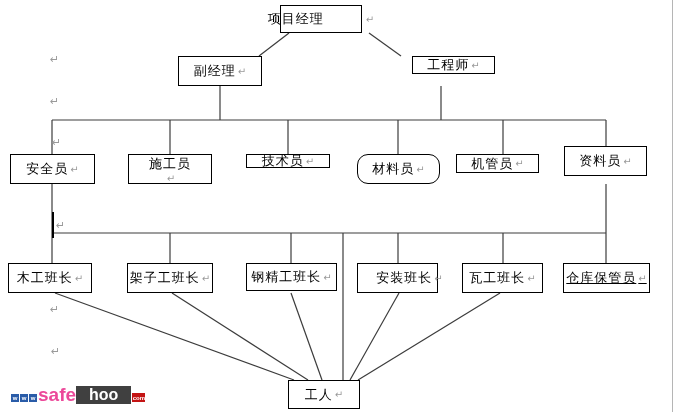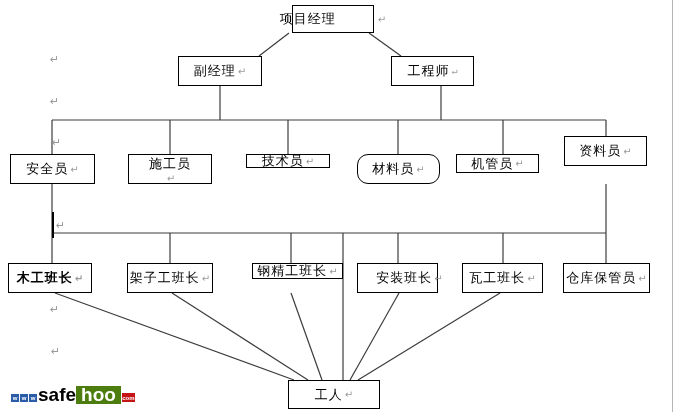--- a/index.html
+++ b/index.html
@@ -15,22 +15,22 @@
     display:flex;align-items:center;justify-content:center;
     font-size:13px;color:#000;letter-spacing:1px;white-space:nowrap;z-index:2;
   }
   .node .pmark{color:#9a9a9a;font-size:10px;letter-spacing:0;margin-left:2px;}
   .pm{position:absolute;color:#9a9a9a;font-size:11px;line-height:11px;z-index:1;}
   .cursor{position:absolute;width:2px;background:#000;z-index:3;}
   .wm{position:absolute;left:11px;top:383px;height:21px;display:flex;align-items:flex-end;z-index:4;}
   .wm .www{display:flex;gap:1px;margin:0 1px 2px 0;}
   .wm .www i{font-style:normal;background:#2a5ca8;color:#fff;font-size:6px;font-weight:bold;
     width:8px;height:8px;display:flex;align-items:center;justify-content:center;}
-  .wm .safe{color:#000000;font-weight:bold;font-size:19px;line-height:18px;}
-  .wm .hoo{background:#4d7c0f;color:#fff;font-weight:bold;font-size:19px;line-height:18px;padding:0 5px;}
+  .wm .safe{color:#ec4899;font-weight:bold;font-size:19px;line-height:18px;}
+  .wm .hoo{background:#404040;color:#fff;font-weight:bold;font-size:16px;line-height:18px;padding:0 13px;}
   .wm .com{background:#c41414;color:#fff;font-size:6px;font-weight:bold;width:13px;height:9px;
     display:flex;align-items:center;justify-content:center;margin:0 0 2px 1px;}
 </style>
 </head>
 <body>
 
 <div class="canvas">
   <svg id="edges" xmlns="http://www.w3.org/2000/svg">
       <line x1="289" y1="33" x2="259" y2="56"></line>
       <line x1="369" y1="33" x2="401" y2="56"></line>
@@ -52,29 +52,29 @@
       <line x1="398" y1="233" x2="398" y2="263"></line>
       <line x1="503" y1="233" x2="503" y2="263"></line>
       <line x1="55" y1="293" x2="294" y2="380"></line>
       <line x1="172" y1="293" x2="308" y2="380"></line>
       <line x1="291" y1="293" x2="322" y2="380"></line>
       <line x1="399" y1="293" x2="350" y2="380"></line>
       <line x1="500" y1="293" x2="358" y2="380"></line>
     </svg>
   <div class="page-edge"></div>
   <div id="nodes">
-      <div class="node" style="left: 292px; top: 5px; width: 82px; height: 28px; gap: 40px;">
+      <div class="node" style="left: 280px; top: 5px; width: 82px; height: 28px; gap: 40px;">
         <span>项目经理</span>
         <span class="pmark">↵</span>
       </div>
       <div class="node" style="left: 178px; top: 56px; width: 84px; height: 30px;">
         <span>副经理</span>
         <span class="pmark">↵</span>
       </div>
-      <div class="node" style="left: 391px; top: 56px; width: 83px; height: 30px; font-family: Liberation Mono, monospace;">
+      <div class="node" style="left: 412px; top: 56px; width: 83px; height: 18px;">
         <span>工程师</span>
         <span class="pmark">↵</span>
       </div>
       <div class="node" style="left: 10px; top: 154px; width: 85px; height: 30px;">
         <span>安全员</span>
         <span class="pmark">↵</span>
       </div>
       <div class="node" style="left: 128px; top: 154px; width: 84px; height: 30px; flex-direction: column;">
         <span>施工员</span>
         <span class="pmark">↵</span>
@@ -84,49 +84,49 @@
         <span class="pmark">↵</span>
       </div>
       <div class="node" style="left: 357px; top: 154px; width: 83px; height: 30px; border-radius: 11px;">
         <span>材料员</span>
         <span class="pmark">↵</span>
       </div>
       <div class="node" style="left: 456px; top: 154px; width: 83px; height: 19px;">
         <span>机管员</span>
         <span class="pmark">↵</span>
       </div>
-      <div class="node" style="left: 564px; top: 136px; width: 83px; height: 30px;">
+      <div class="node" style="left: 564px; top: 146px; width: 83px; height: 30px;">
         <span>资料员</span>
         <span class="pmark">↵</span>
       </div>
-      <div class="node" style="left: 8px; top: 263px; width: 84px; height: 30px; font-weight: bold;">
+      <div class="node" style="left: 8px; top: 263px; width: 84px; height: 30px;">
         <span>木工班长</span>
         <span class="pmark">↵</span>
       </div>
       <div class="node" style="left: 127px; top: 263px; width: 86px; height: 30px;">
         <span>架子工班长</span>
         <span class="pmark">↵</span>
       </div>
-      <div class="node" style="left: 246px; top: 263px; width: 91px; height: 16px; margin-left: 6px;">
+      <div class="node" style="left: 246px; top: 263px; width: 91px; height: 28px;">
         <span>钢精工班长</span>
         <span class="pmark">↵</span>
       </div>
       <div class="node" style="left: 357px; top: 263px; width: 81px; height: 30px; padding-left: 24px;">
         <span>安装班长</span>
         <span class="pmark">↵</span>
       </div>
       <div class="node" style="left: 462px; top: 263px; width: 81px; height: 30px; text-align: center;">
         <span>瓦工班长</span>
         <span class="pmark">↵</span>
       </div>
-      <div class="node" style="left: 563px; top: 263px; width: 87px; height: 30px;">
+      <div class="node" style="left: 563px; top: 263px; width: 87px; height: 30px; text-decoration: underline;">
         <span>仓库保管员</span>
         <span class="pmark">↵</span>
       </div>
-      <div class="node" style="left: 288px; top: 380px; width: 92px; height: 29px;">
+      <div class="node" style="left: 288px; top: 380px; width: 72px; height: 29px;">
         <span>工人</span>
         <span class="pmark">↵</span>
       </div>
     </div>
   <div id="marks">
       <span class="pm" style="left: 50px; top: 54px;">↵</span>
       <span class="pm" style="left: 50px; top: 96px;">↵</span>
       <span class="pm" style="left: 52px; top: 137px;">↵</span>
       <span class="pm" style="left: 56px; top: 220px;">↵</span>
       <span class="pm" style="left: 50px; top: 304px;">↵</span>

